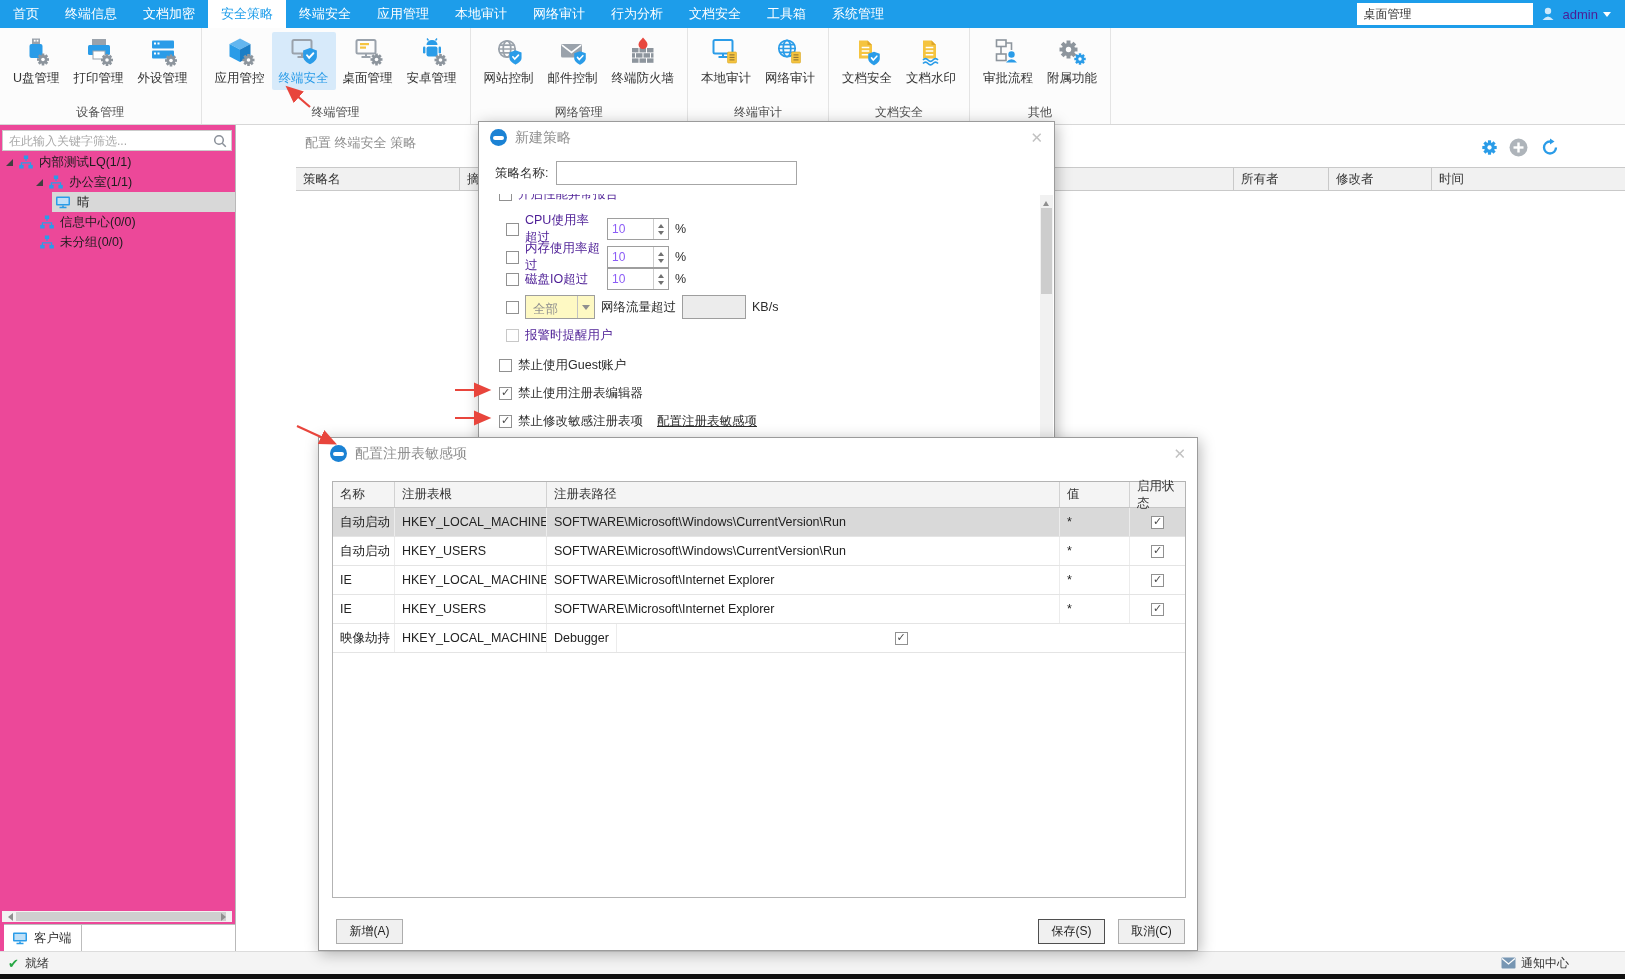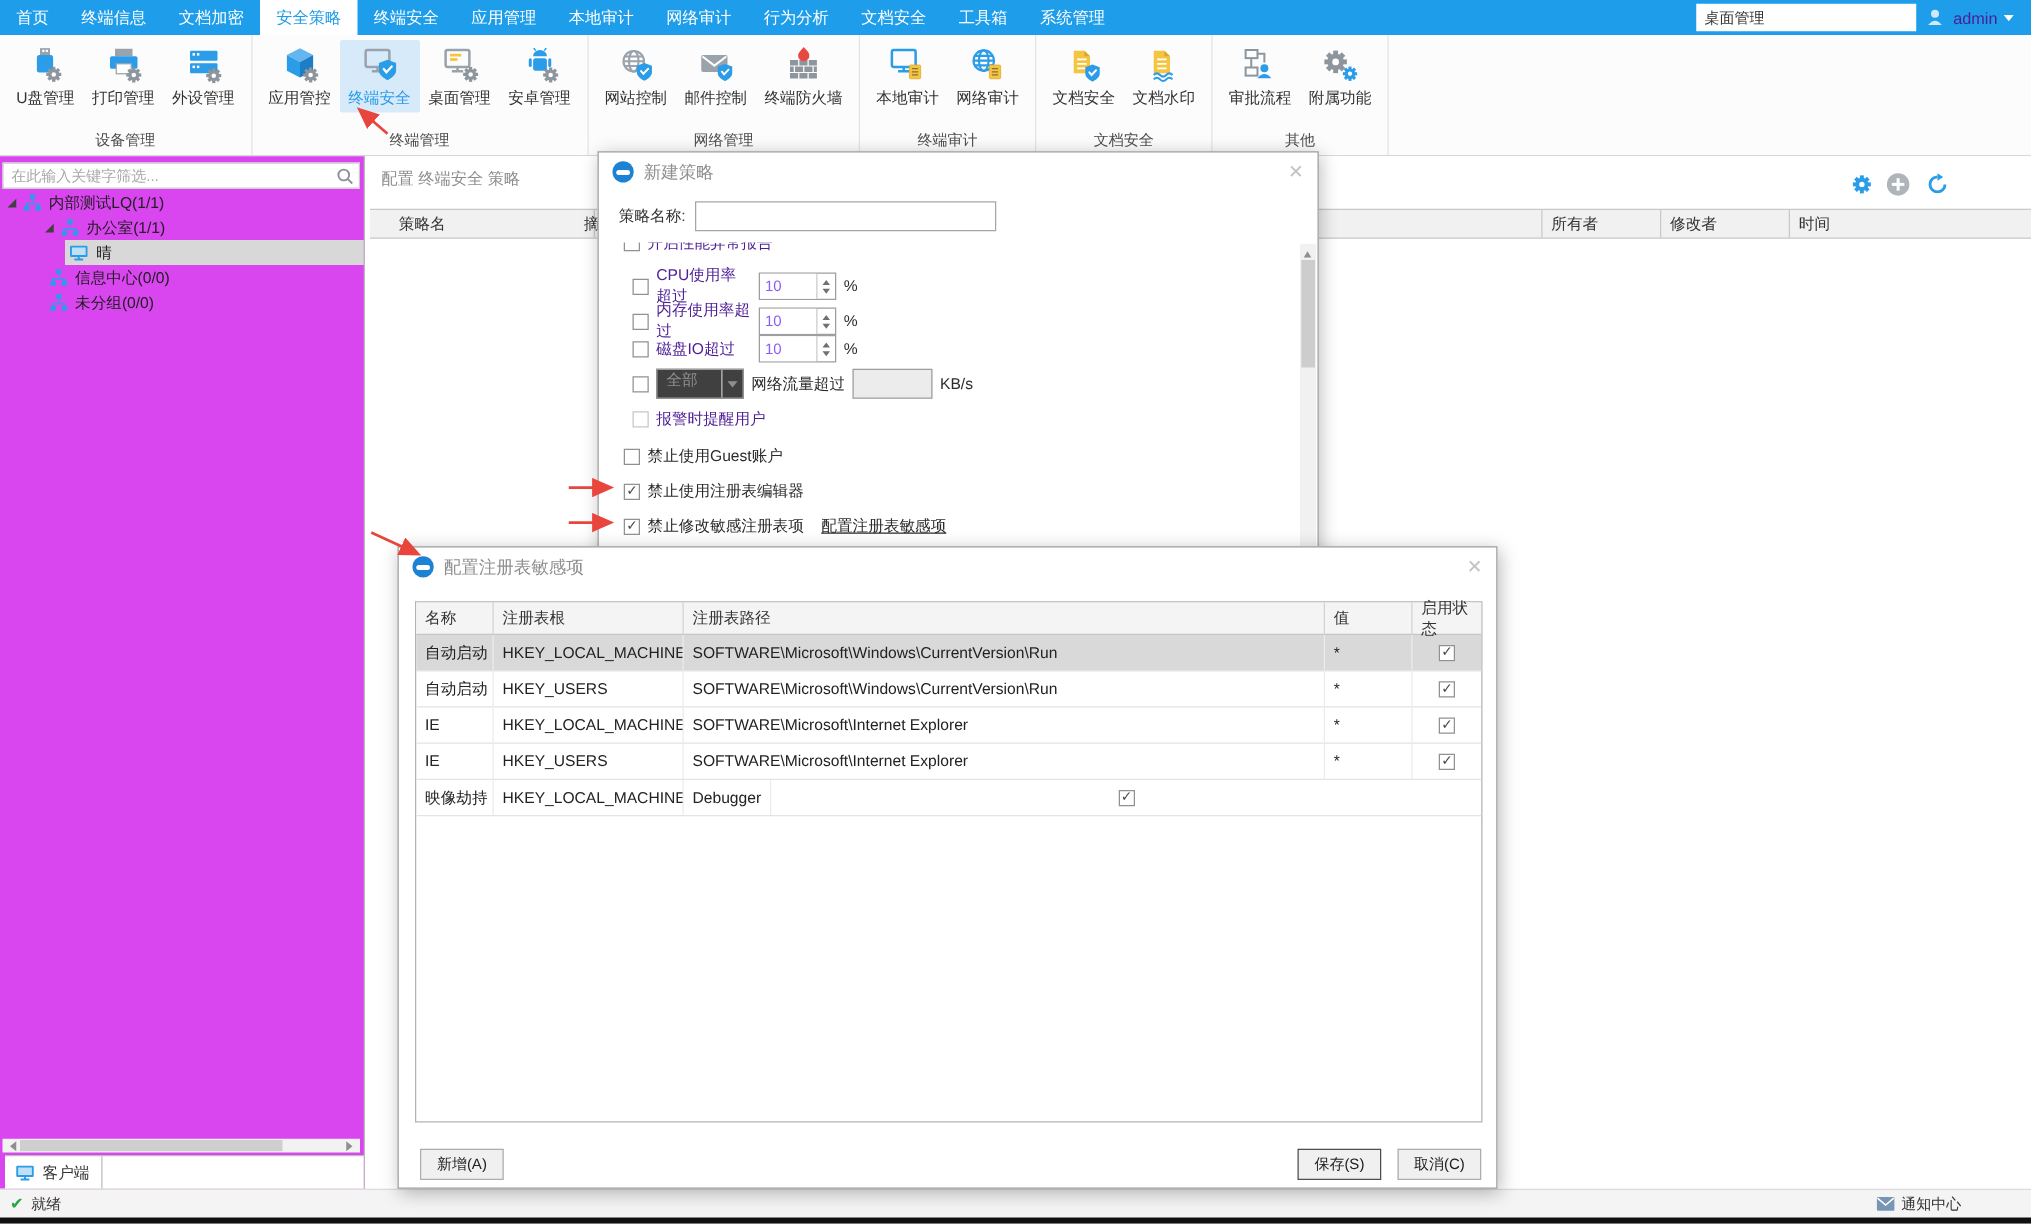--- a/index.html
+++ b/index.html
@@ -17,21 +17,21 @@
 
 
 #ribbon{position:absolute;top:28px;left:0;width:100%;height:97px;background:#fcfcfc;border-bottom:1px solid #d7d7d7;display:flex}
 .rgroup{position:relative;display:flex;align-items:flex-start;padding:4px 6px 18px;border-right:1px solid #e4e4e4}
 .glabel{position:absolute;bottom:3px;left:0;right:0;text-align:center;font-size:12px;color:#4d4d4d}
 .ritem{display:flex;flex-direction:column;align-items:center;gap:3px;padding:5px 7px 3px;font-size:12.5px;color:#333;cursor:pointer;border-radius:2px;white-space:nowrap}
 .ritem.sel{background:#d7eafa;color:#2a9ce8}
 .ritem>svg{width:30px;height:30px}
 
 
-#sidebar{position:absolute;top:125px;left:0;width:292px;bottom:28px;background:#d946ef;border-right:1px solid #b9b9b9}
+#sidebar{position:absolute;top:125px;left:0;width:236px;bottom:28px;background:#ec4899;border-right:1px solid #b9b9b9}
 .filter{position:absolute;top:5px;left:2px;right:3px;height:21px;border:1px solid #cbcbcb;display:flex;align-items:center;background:#fff}
 .filter input{flex:1;border:0;outline:none;font-size:12px;padding:0 6px;color:#333;min-width:0}
 .filter input::placeholder{color:#a8a8a8}
 .tree{position:absolute;top:27px;left:0;right:0}
 .trow{height:20px;display:flex;align-items:center;gap:6px;font-size:12.5px;cursor:pointer;color:#1d1d1d}
 .exp{width:0;height:0;border-left:7px solid transparent;border-bottom:7px solid #404040;flex:none}
 .hl{flex:1;height:100%;display:flex;align-items:center;gap:6px;background:#d8d8d8;padding-left:3px}
 #side-hscroll{position:absolute;bottom:29px;left:2px;right:3px;height:11px;background:#f2f2f2}
 .hthumb{position:absolute;left:14px;top:1px;height:9px;width:210px;background:#cfcfcf;cursor:pointer}
 .harrow{position:absolute;top:2px;width:0;height:0;border:4px solid transparent}
@@ -63,21 +63,21 @@
 .flab{width:76px}
 .cb{width:13px;height:13px;border:1px solid #919191;background:#fff;flex:none;position:relative;cursor:pointer}
 .cb.on::after{content:"✓";position:absolute;left:1px;top:-2px;font-size:11px;color:#4a4a4a}
 .cb.dis{border-color:#c8c8c8}
 .spin{width:62px;height:22px;border:1px solid #9e9e9e;display:flex;background:#fff}
 .spin input{flex:1;min-width:0;border:0;outline:none;font-size:12px;padding:0 4px;color:#8b5cf6}
 .sb{width:15px;border-left:1px solid #ccc;display:flex;flex-direction:column}
 .sb span{flex:1;display:flex;align-items:center;justify-content:center;cursor:pointer}
 .tri-up{width:0;height:0;border:3.5px solid transparent;border-bottom:4.5px solid #707070}
 .tri-dn{width:0;height:0;border:3.5px solid transparent;border-top:4.5px solid #707070}
-.selbox{width:70px;height:24px;border:1px solid #9e9e9e;background:#404040;color:#8f8f8f;font-size:12.5px;display:flex;align-items:flex-start;padding-left:7px;cursor:default}
+.selbox{width:70px;height:24px;border:1px solid #9e9e9e;background:#fef9c3;color:#8f8f8f;font-size:12.5px;display:flex;align-items:flex-end;padding-left:7px;cursor:default}
 .sc{margin-left:auto;width:17px;height:100%;border-left:1px solid #c2c2c2;display:flex;align-items:center;justify-content:center}
 .tri-dn2{width:0;height:0;border:4px solid transparent;border-top:5px solid #8f8f8f;margin-top:4px}
 .txtdis{width:64px;height:24px;border:1px solid #9e9e9e;background:#ececec}
 .ulink{color:#2b2b2b;text-decoration:underline;cursor:pointer}
 .vscroll{position:absolute;background:#f1f1f1;width:13px}
 .vthumb{position:absolute;left:1px;right:1px;background:#cdcdcd;cursor:pointer}
 .varrow{position:absolute;left:3px;width:0;height:0;border:3.5px solid transparent}
 .varrow.up{top:3px;border-bottom:5px solid #8f8f8f}
 .varrow.dn{bottom:3px;border-top:5px solid #8f8f8f}
 
@@ -423,21 +423,21 @@
     <circle cx="9.5" cy="9.5" r="9" fill="#aeb4ba"></circle>
     <rect x="8.3" y="4.5" width="2.4" height="10" fill="#fff"></rect>
       <rect x="4.5" y="8.3" width="10" height="2.4" fill="#fff"></rect>
   </svg>
   <svg class="toolico" style="top:13px;right:66px" width="18" height="18" viewBox="0 0 18 18">
     <path d="M15,9.5 A6,6 0 1 1 9,3.5" stroke="#2a9ce8" stroke-width="2.3" fill="none"></path>
     <polygon points="9,0.5 13.5,3.5 9,6.5" fill="#2a9ce8"></polygon>
   </svg>
 
   <div id="mhead">
-    <div class="mcol" style="left:16px;width:164px">策略名</div>
+    <div class="mcol" style="left:0;width:164px">策略名</div>
     <div class="mcol" style="left:164px;width:774px">摘要</div>
     <div class="mcol" style="left:938px;width:95px">所有者</div>
     <div class="mcol" style="left:1033px;width:103px">修改者</div>
     <div class="mcol" style="left:1136px;right:0;border-right:0">时间</div>
   </div>
 </div>
 
 <div id="dlg1" class="dlg">
   <div class="dlg-title">
     <span class="logo"></span>

